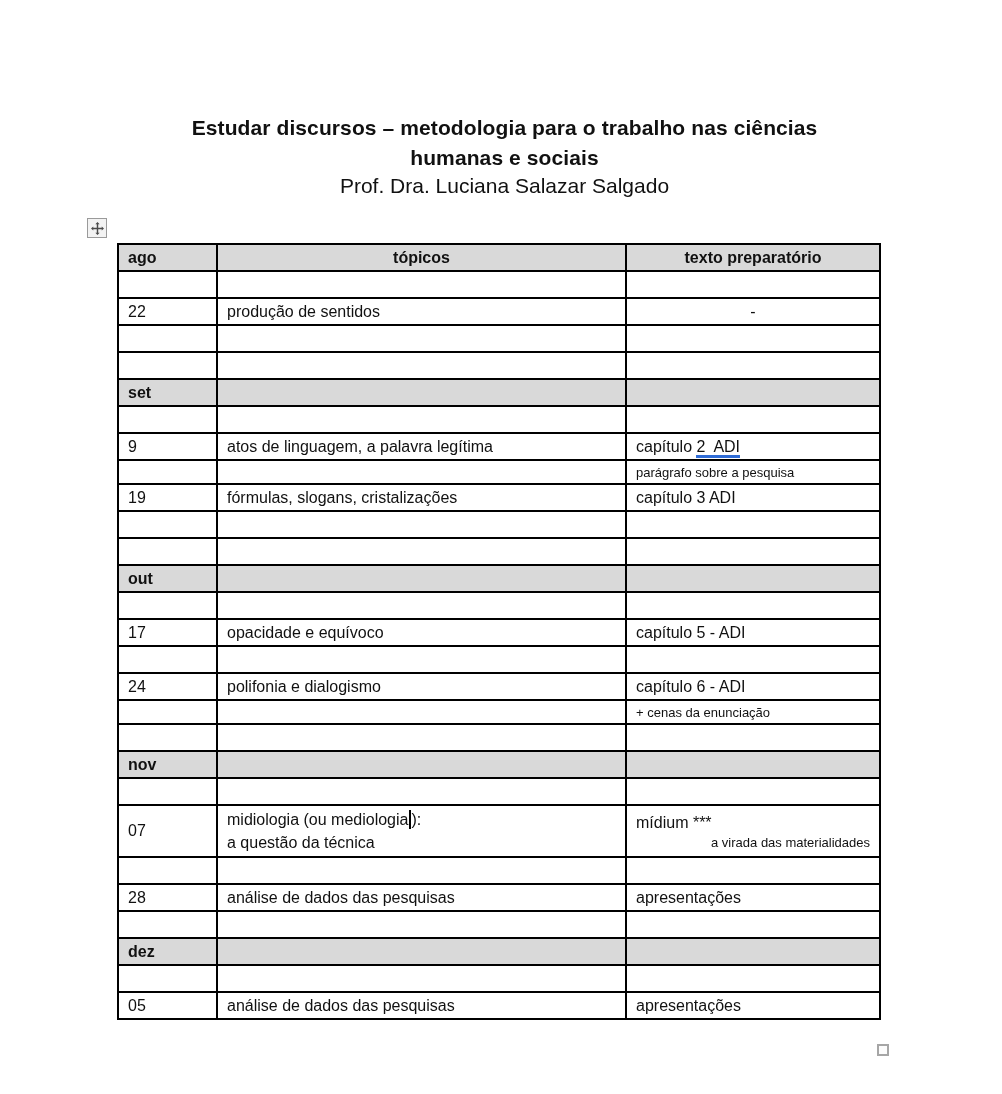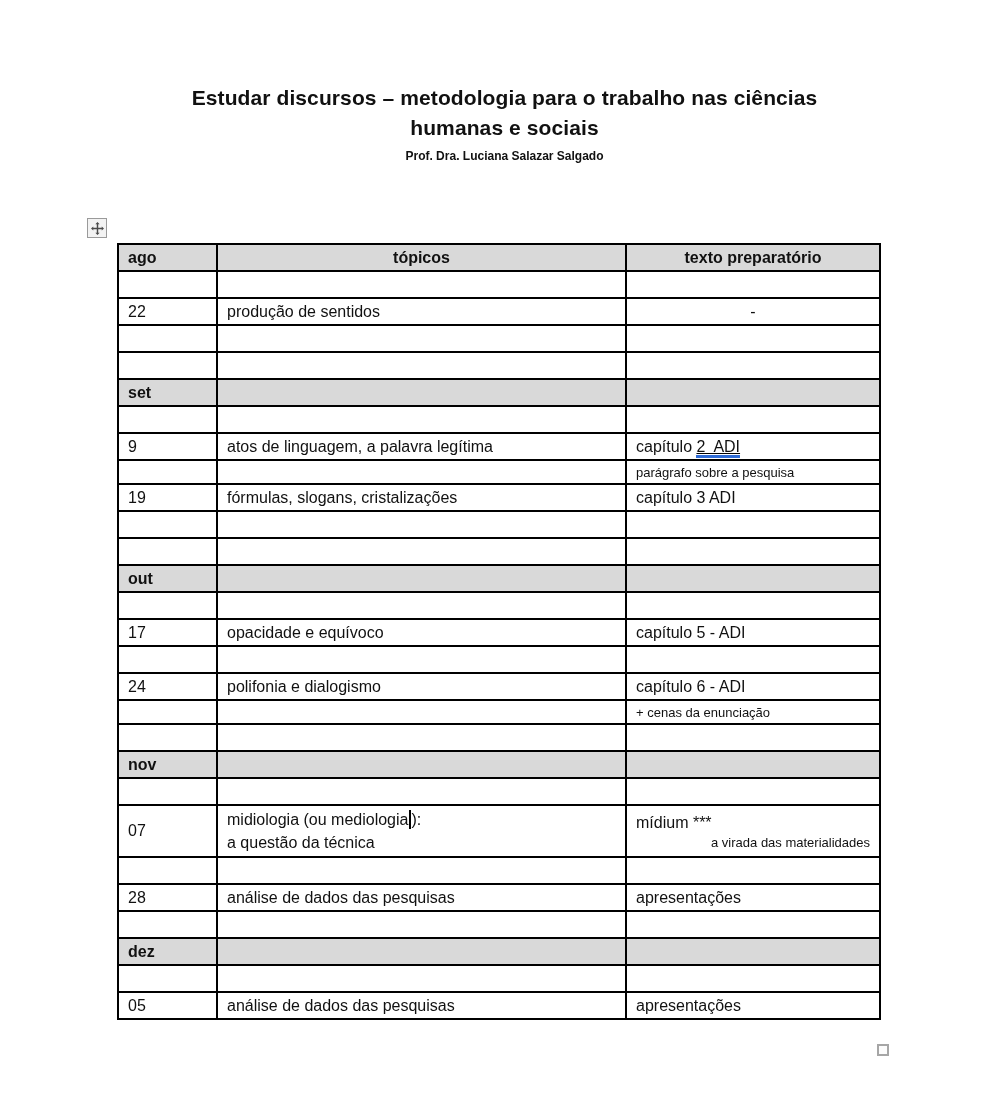--- a/index.html
+++ b/index.html
@@ -10,34 +10,34 @@
   html,body{margin:0;padding:0;}
   body{
     width:1002px;height:1094px;
     background:#ffffff;
     font-family:"Liberation Sans", sans-serif;
     color:#111111;
     position:relative;
     overflow:hidden;
   }
   .doc-header{
-    padding-top:83px;
+    padding-top:113px;
     text-align:center;
     margin-left:7px;
   }
   .doc-title{
     font-size:21px;
     font-weight:bold;
     line-height:30px;
     letter-spacing:0.1px;
   }
   .doc-subtitle, .doc-term{
-    font-size:12px;
+    font-size:21px;
     line-height:26px;
-    font-weight:bold;
+    font-weight:normal;
   }
   
   .move-handle{
     position:absolute;
     left:87px;top:218px;
     width:20px;height:20px;
     background:#f3f3f3;
     border:1px solid #9a9a9a;
     display:flex;align-items:center;justify-content:center;
     box-sizing:border-box;
@@ -76,21 +76,20 @@
     background:var(--header-bg);
     font-weight:bold;
   }
   tr.hdr td.c{text-align:center;margin-left:32px;}
   tr.note td{height:20px;}
   tr.tall td{height:48px;vertical-align:middle;}
   tr.tall td.topic-cell, tr.tall td.prep-cell{line-height:23px;}
   .small{font-size:13px;line-height:17px;text-align:right;}
   .center{text-align:center;}
   .linkish{
-    text-decoration:underline;
     text-decoration-color:#000;
     border-bottom:3px solid var(--grammar-blue);
     padding-bottom:0px;
     white-space:pre;
   }
   .caret{
     display:inline-block;
     width:2px;height:19px;
     background:#000;
     vertical-align:-4px;

